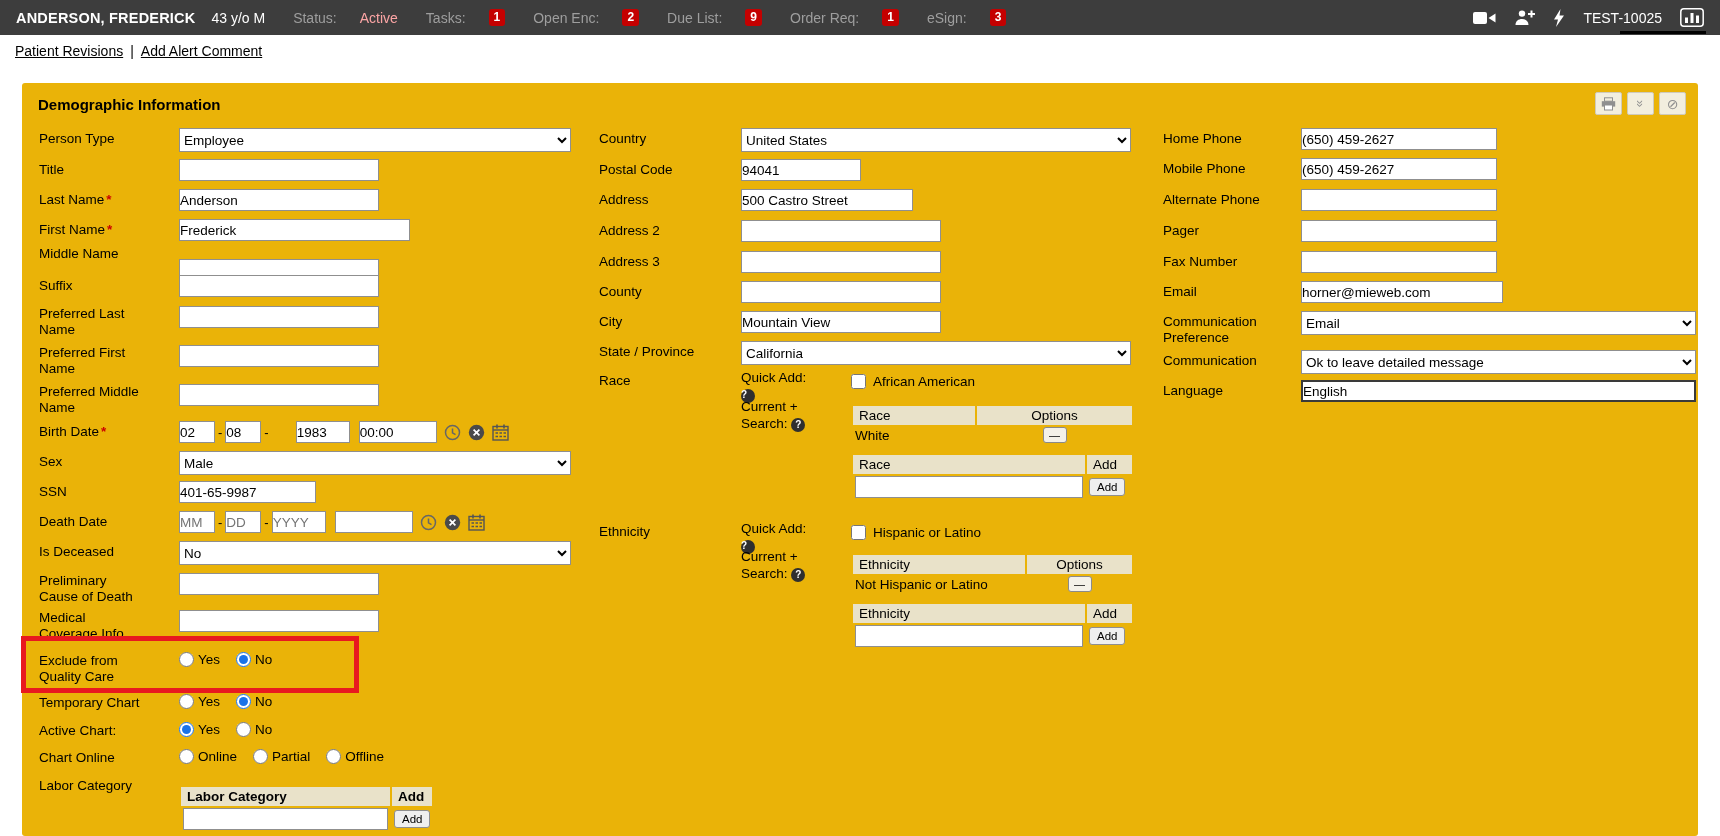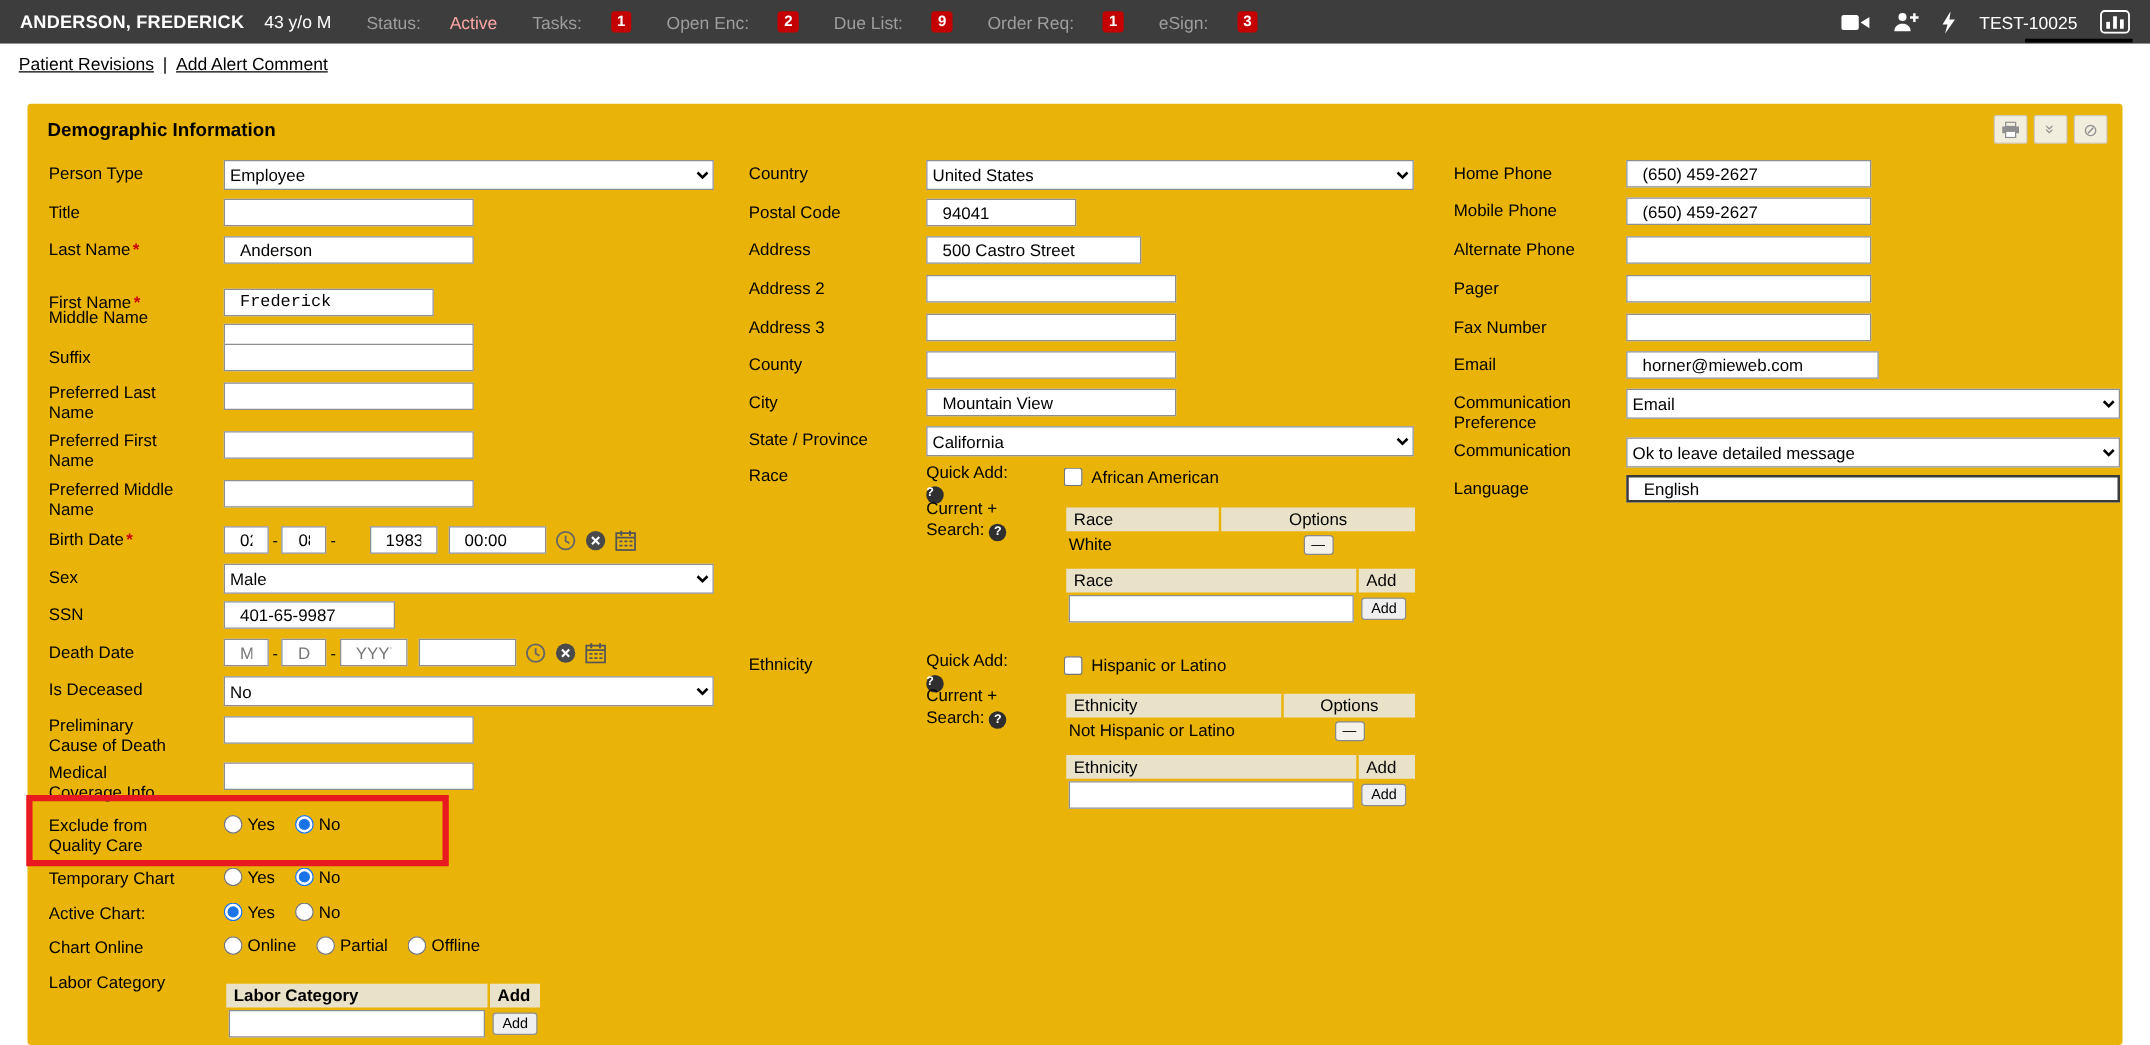--- a/index.html
+++ b/index.html
@@ -38,21 +38,21 @@
                 display:flex; align-items:center; justify-content:center; font-size:14px;
                 border-radius:2px; cursor:pointer; }
   .rot90 { transform:rotate(90deg); display:inline-block; font-size:13px; }
 
   
   .row { position:absolute; display:flex; align-items:flex-start; }
   .lbl { font-size:13.5px; color:#000; line-height:1.18; padding-top:3px; white-space:pre-line; }
   .lw { width:140px; } .mw { width:142px; } .rw { width:138px; }
   .req { color:#cc0000; font-weight:bold; margin-left:2px; }
   .ti { height:22px; border:1px solid #8f8f8f; background:#fff; font-size:13.5px;
-        padding:1px 12px; font-family:"Liberation Sans", sans-serif; }
+        padding:1px 0; font-family:"Liberation Sans", sans-serif; }
   .focused { border:2px solid #3a3a3a; }
   .sel { height:24px; border:1px solid #8f8f8f; background:#fff; font-size:13.5px;
          font-family:"Liberation Sans", sans-serif; }
   .dt-group { display:flex; align-items:center; gap:2px; }
   .dash { font-size:13px; color:#000; margin:0 1px; }
   .icon-btn { background:none; border:none; padding:0; margin-left:5px; cursor:pointer;
               display:flex; align-items:center; }
   .radios { display:flex; align-items:center; gap:16px; padding-top:2px; }
   .radio-opt { display:flex; align-items:center; gap:4px; font-size:13.5px; }
   input[type=radio], input[type=checkbox] { width:15px; height:15px; accent-color:#1a73e8; margin:0; }
@@ -182,23 +182,23 @@
     <div class="row" style="left:17px;top:76px">
       <label class="lbl lw">Title</label>
       <input class="ti" style="width: 200px;" value="">
     </div>
 
     <div class="row" style="left:17px;top:106px">
       <label class="lbl lw"><span>Last Name</span><span class="req">*</span></label>
       <input class="ti" style="width: 200px;" value="Anderson">
     </div>
 
-    <div class="row" style="left:17px;top:148px">
+    <div class="row" style="left:17px;top:136px">
       <label class="lbl lw"><span>First Name</span><span class="req">*</span></label>
-      <input class="ti" style="width: 168px; font-family: Liberation Mono, monospace;" value="Frederick">
+      <input class="ti" style="width: 231px;" value="Frederick">
     </div>
 
     <div class="row" style="left:17px;top:160px">
       <label class="lbl lw">Middle Name</label>
       <input class="ti" style="width: 200px; margin-top: 16px;" value="">
     </div>
 
     <div class="row" style="left:17px;top:192px">
       <label class="lbl lw">Suffix</label>
       <input class="ti" style="width: 200px;" value="">

